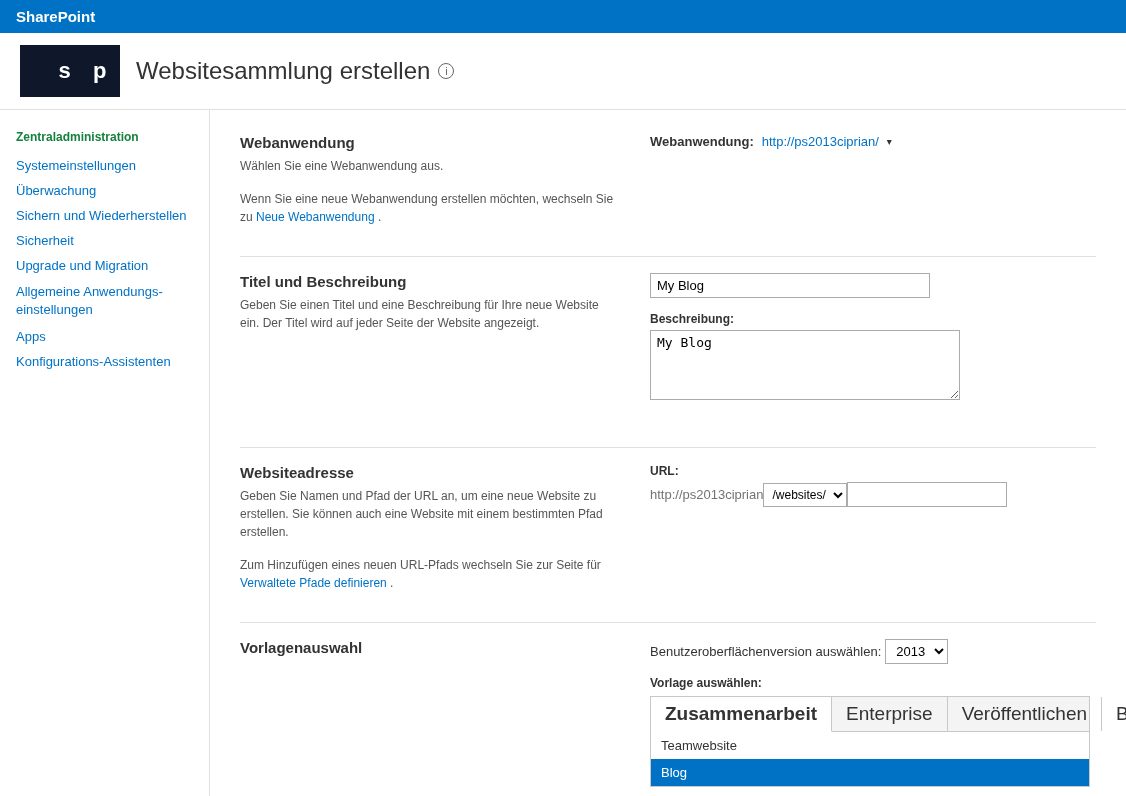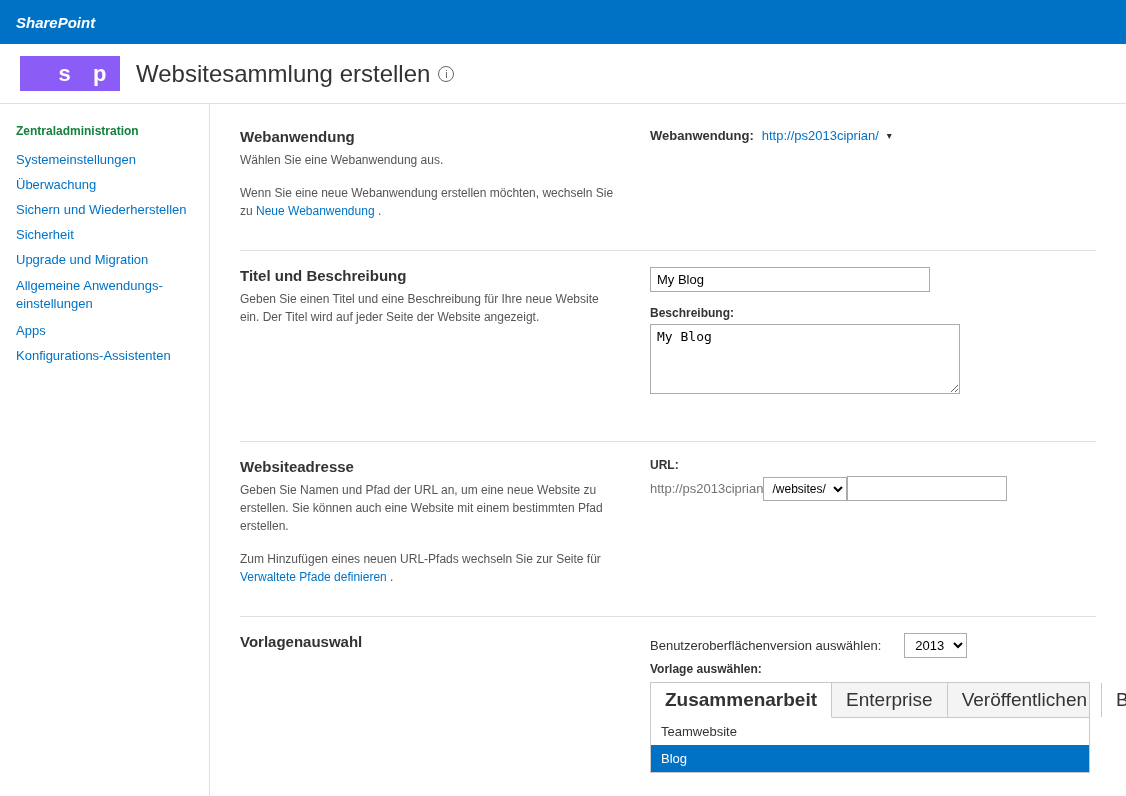--- a/index.html
+++ b/index.html
@@ -1,45 +1,44 @@
 <!DOCTYPE html>
 <html><head>
   <meta charset="utf-8">
   <style>
     * { box-sizing: border-box; margin: 0; padding: 0; }
     body { font-family: 'Segoe UI', Arial, sans-serif; font-size: 13px; color: #333; background: #fff; }
 
     
     .top-bar {
       background: #0072c6;
-      height: 44px;
+      height: 33px;
       display: flex;
       align-items: center;
       padding: 0 16px;
-      font-style: italic;
     }
     .top-bar-title {
       color: #fff;
       font-size: 15px;
       font-weight: 600;
     }
 
     
     .page-header {
       background: #fff;
       border-bottom: 1px solid #e0e0e0;
       display: flex;
       align-items: center;
       padding: 12px 20px;
       gap: 16px;
     }
     .header-logo {
       width: 100px;
-      height: 35px;
-      background: #8b5cf6;
+      height: 52px;
+      background: #0f172a;
       display: flex;
       align-items: center;
       justify-content: center;
       flex-shrink: 0;
       padding-left: 26px;
     }
     .header-logo-text {
       color: #fff;
       font-size: 22px;
       font-weight: bold;
@@ -203,22 +202,22 @@
       width: 160px;
     }
     .template-label {
       font-size: 12px;
       font-weight: 600;
       margin-bottom: 6px;
     }
     .version-row {
       display: flex;
       align-items: center;
-      gap: 23px;
-      margin-bottom: 4px;
+      gap: 4px;
+      margin-bottom: 12px;
     }
     .version-label {
       font-size: 13px;
       color: #333;
     }
     .version-select {
       border: 1px solid #ababab;
       padding: 3px 6px;
       font-size: 13px;
       background: #fff;

